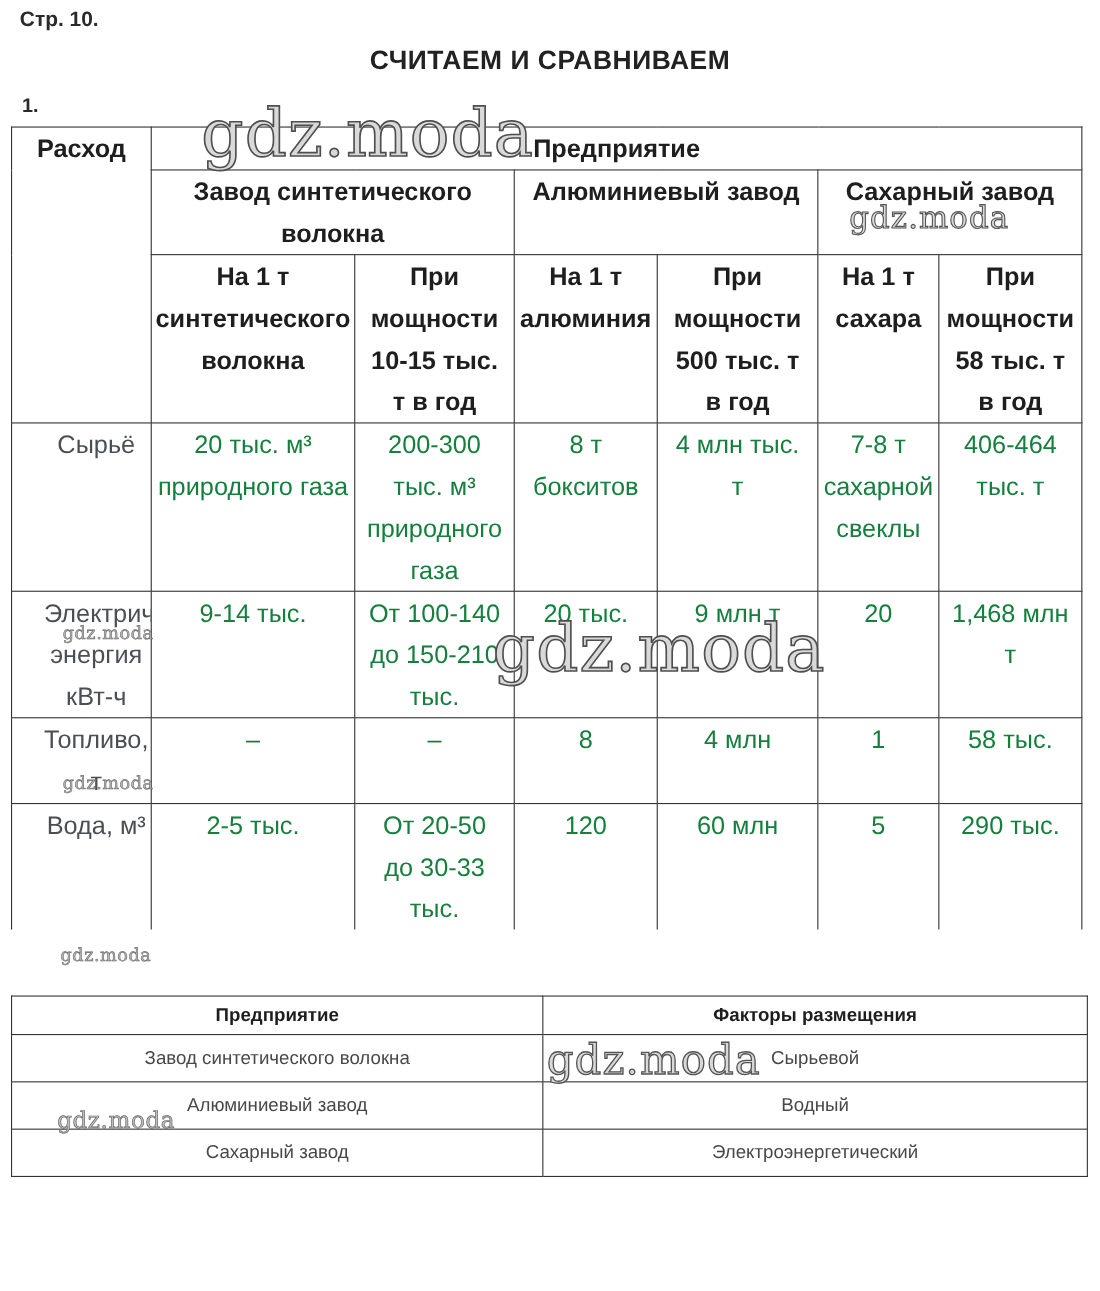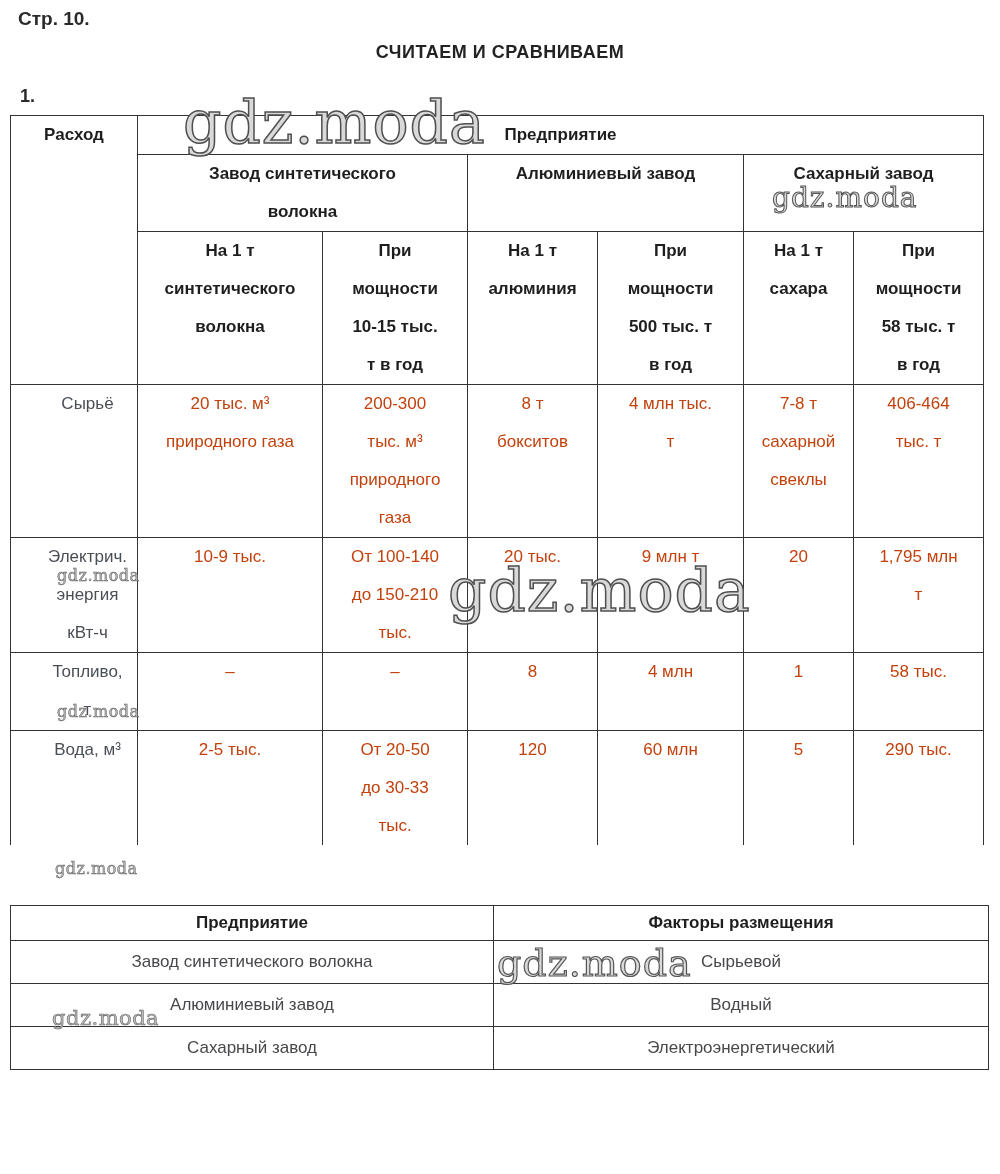--- a/index.html
+++ b/index.html
@@ -1,32 +1,32 @@
 <!DOCTYPE html>
 <html><head>
 <meta charset="utf-8">
 <style>
   html,body{margin:0;padding:0;background:#fff;}
   .page{
     position:relative;width:1000px;height:1174px;background:#ffffff;
     font-family:"Liberation Sans", sans-serif;color:#3f3f42;overflow:hidden;
   }
   .page-label{position:absolute;left:18px;top:8px;font-size:19px;font-weight:bold;color:#2a2a2a;}
-  .doc-title{position:absolute;left:0;top:42px;width:1000px;text-align:center;font-size:18px;font-weight:bold;color:#222;letter-spacing:.5px;}
+  .doc-title{position:absolute;left:0;top:42px;width:1000px;text-align:center;font-size:24px;font-weight:bold;color:#222;letter-spacing:.5px;}
   .exercise-number{position:absolute;left:20px;top:86px;font-size:18px;font-weight:bold;color:#2a2a2a;}
 
   table{border-collapse:collapse;table-layout:fixed;}
   .t1{position:absolute;left:10px;top:115px;width:973px;}
   .t1 th,.t1 td{
     border:1px solid #333;vertical-align:top;text-align:center;
-    padding:0 2px;font-size:17px;line-height:38px;white-space:pre-line;
+    padding:0 2px;font-size:23px;line-height:38px;white-space:pre-line;
     overflow:hidden;
   }
   .t1 th{font-weight:bold;color:#1e1e1e;}
-  .t1 td{font-weight:normal;color:#c2410c;}
+  .t1 td{font-weight:normal;color:#15803d;}
   .t1 td.row-label{color:#4a4f56;padding-left:29px;}
   .t1 tr.last td{border-bottom:none;}
 
   .t2{position:absolute;left:10px;top:905px;width:978px;}
   .t2 th,.t2 td{
     border:1px solid #333;text-align:center;vertical-align:middle;
     font-size:17px;overflow:hidden;
   }
   .t2 th{font-weight:bold;color:#1e1e1e;height:32px;}
   .t2 td{font-weight:normal;color:#48484c;height:40px;}
@@ -108,28 +108,28 @@
       <td>7-8 т
 сахарной
 свеклы</td>
       <td>406-464
 тыс. т</td>
     </tr>
     <tr style="height:115px">
       <td class="row-label">Электрич.
 энергия
 кВт-ч</td>
-      <td>10-9 тыс.</td>
+      <td>9-14 тыс.</td>
       <td>От 100-140
 до 150-210
 тыс.</td>
       <td>20 тыс.</td>
       <td>9 млн т</td>
       <td>20</td>
-      <td>1,795 млн
+      <td>1,468 млн
 т</td>
     </tr>
     <tr style="height:78px">
       <td class="row-label">Топливо,
 т</td>
       <td>–</td>
       <td>–</td>
       <td>8</td>
       <td>4 млн</td>
       <td>1</td>

